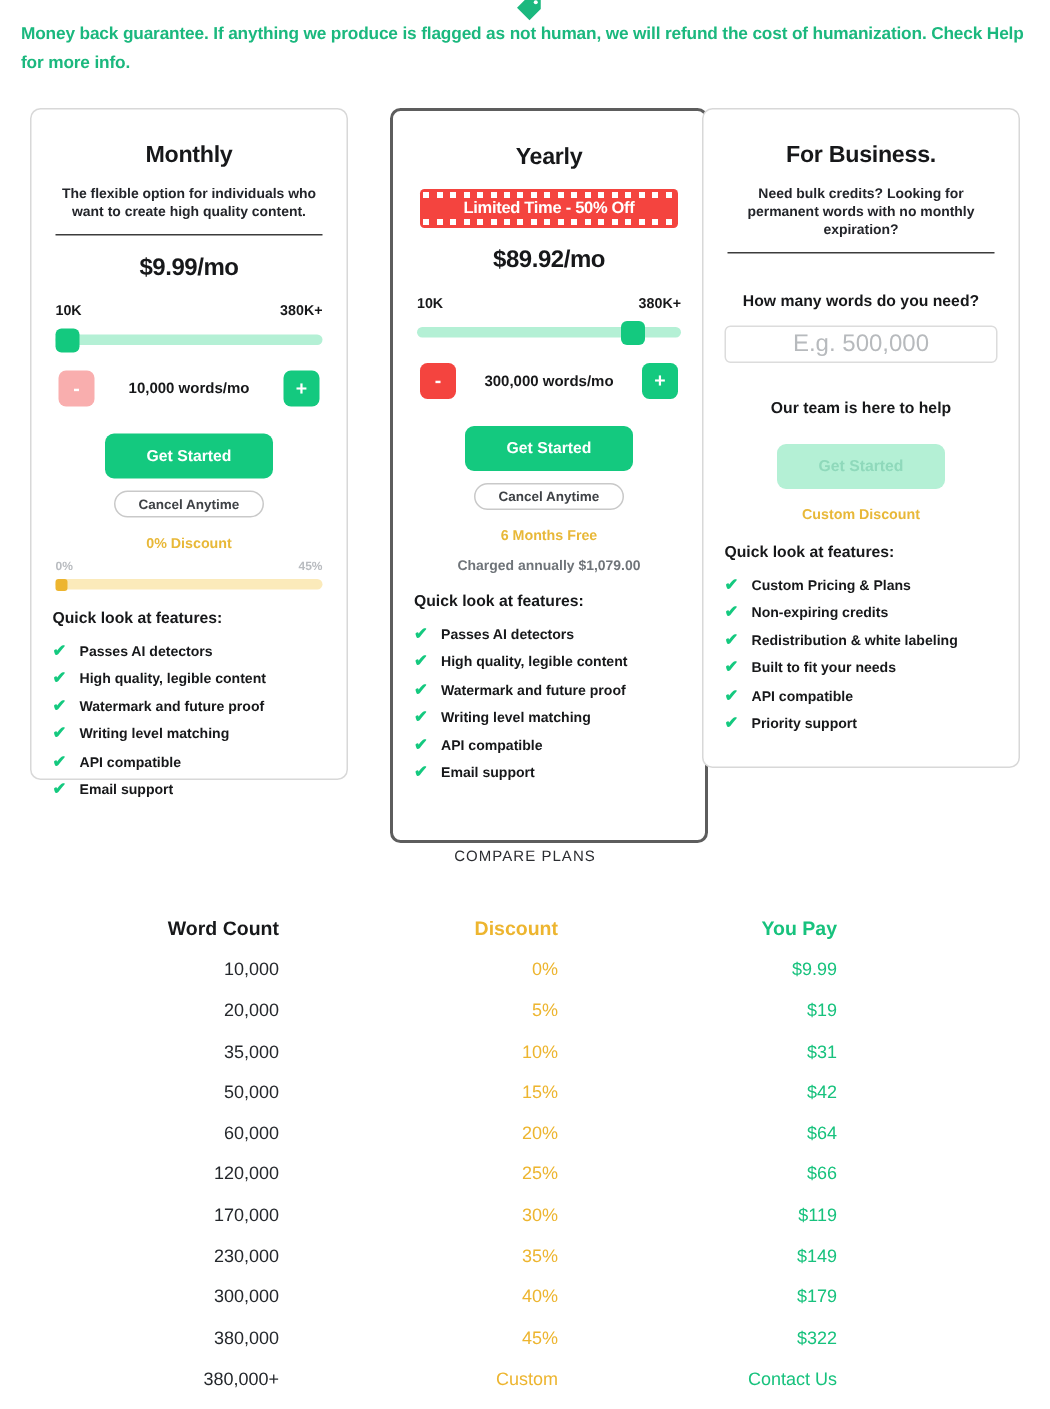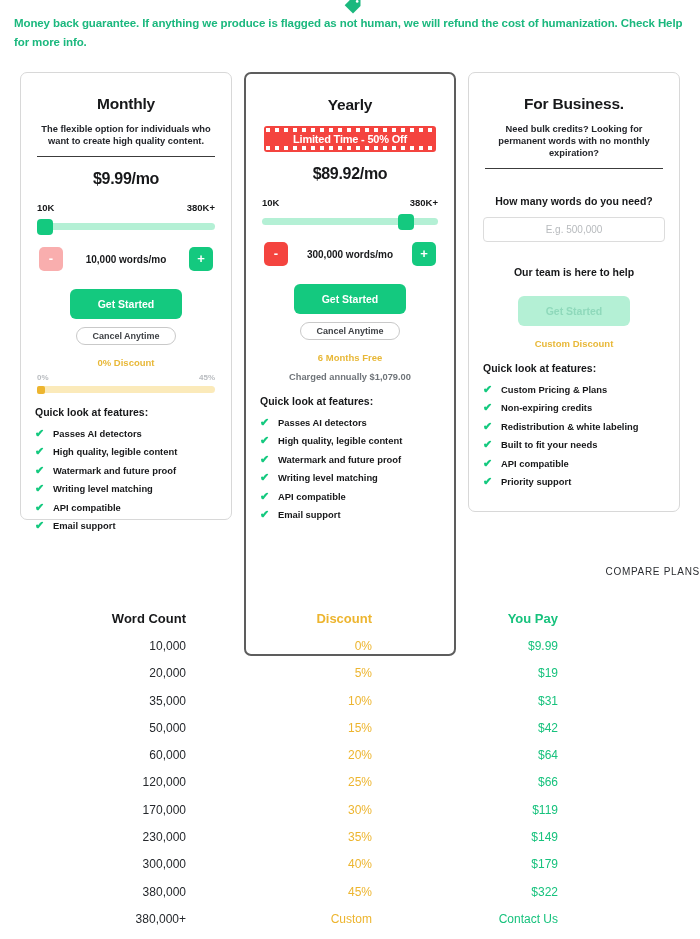--- a/index.html
+++ b/index.html
@@ -20,21 +20,21 @@
   }
 
   
   .cards { position: absolute; left: 0; top: 72px; width: 700px; height: 450px; }
   .card {
     position: absolute; top: 0; background: #fff; border-radius: 7px;
     border: 1px solid #d8d8d8;
     padding: 14px 14px 10px 14px;
   }
   .card.monthly  { left: 20px;  width: 212px; height: 448px; }
-  .card.yearly   { left: 244px; width: 212px; height: 584px; border: 2px solid #5d5d5d; }
+  .card.yearly   { left: 260px; width: 212px; height: 490px; border: 2px solid #5d5d5d; }
   .card.business { left: 468px; width: 212px; height: 440px; }
 
   .card-title {
     text-align: center; font-size: 15.5px; font-weight: 700;
     color: #17181a; letter-spacing: -0.2px; margin-top: 8px;
   }
   .card-sub {
     text-align: center; font-size: 9.3px; font-weight: 700; line-height: 12px;
     color: #23252a; margin-top: 10px; padding: 0 4px;
   }
@@ -98,21 +98,21 @@
   .feat-list { list-style: none; margin-top: 6px; }
   .feat-list li { display: flex; align-items: center; gap: 8px; height: 18.5px; }
   .feat-list li span.check { color: #14c97f; font-size: 11px; font-weight: 700; width: 10px; }
   .feat-list li span.txt { font-size: 9.4px; font-weight: 700; color: #17181a; }
 
   
   .q-label { text-align: center; font-size: 10.5px; font-weight: 700; color: #17181a; margin-top: 26px; }
   .bulk-input {
     display: block; width: 182px; height: 25px; margin: 10px auto 0 auto;
     border: 1px solid #dcdcdc; border-radius: 4px; background: #fff;
-    text-align: center; font-size: 10px; color: #b7babd;
+    text-align: center; font-size: 16px; color: #b7babd;
     font-family: "Liberation Sans", sans-serif;
   }
   .bulk-input::placeholder { color: #b7babd; }
   .help-label { text-align: center; font-size: 10.5px; font-weight: 700; color: #17181a; margin-top: 24px; }
 
   
   .badge-wrap { position: relative; margin: 12px 4px 0 4px; text-align: right; }
   .badge {
     position: relative; height: 26px; background: #f4443f; border-radius: 3px;
     display: flex; align-items: center; justify-content: center;
@@ -120,21 +120,21 @@
   }
   .badge::before, .badge::after {
     content: ""; position: absolute; left: 2px; right: 2px; height: 4px;
     background-image: repeating-linear-gradient(to right, #ffffff 0 4px, transparent 4px 9px);
   }
   .badge::before { top: 2px; }
   .badge::after  { bottom: 2px; }
 
   
   .compare-title {
-    position: absolute; left: 0; top: 566px; width: 700px; text-align: right;
+    position: absolute; left: 0; top: 566px; width: 700px; text-align: center;
     font-size: 10px; font-weight: 400; color: #2b2d31; letter-spacing: 0.7px;
   }
   .table { position: absolute; left: 0; top: 605px; width: 700px; }
   .trow { display: flex; height: 27.3px; align-items: center; }
   .c1 { width: 186px; text-align: right; }
   .c2 { width: 186px; text-align: right; }
   .c3 { width: 186px; text-align: right; }
   .thead .c1 { font-size: 13px; font-weight: 700; color: #17181a; }
   .thead .c2 { font-size: 13px; font-weight: 700; color: #edb52f; }
   .thead .c3 { font-size: 13px; font-weight: 700; color: #17c27d; }

